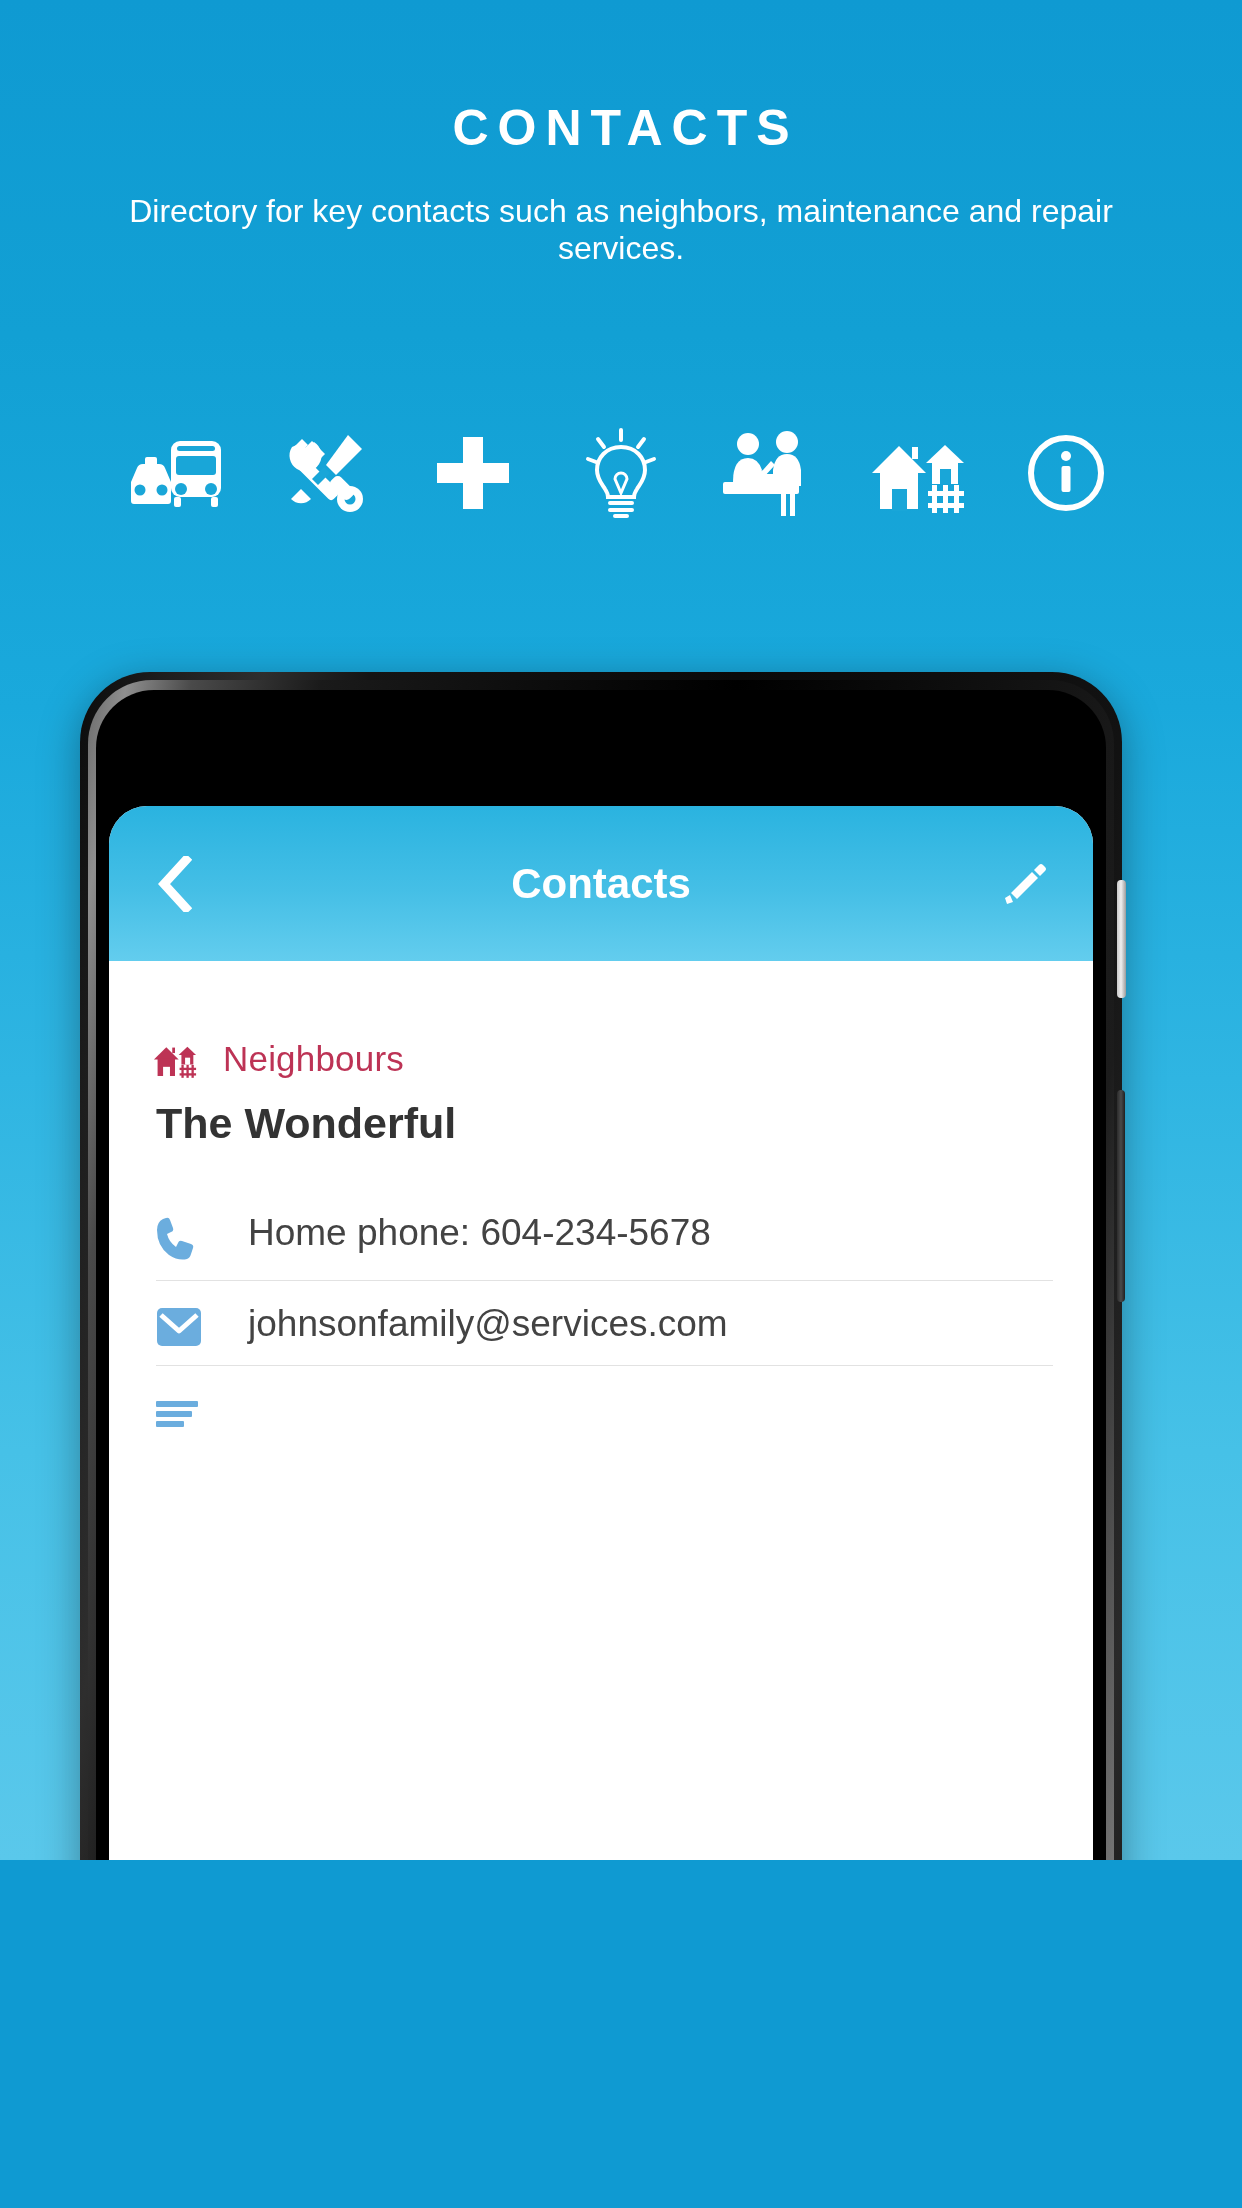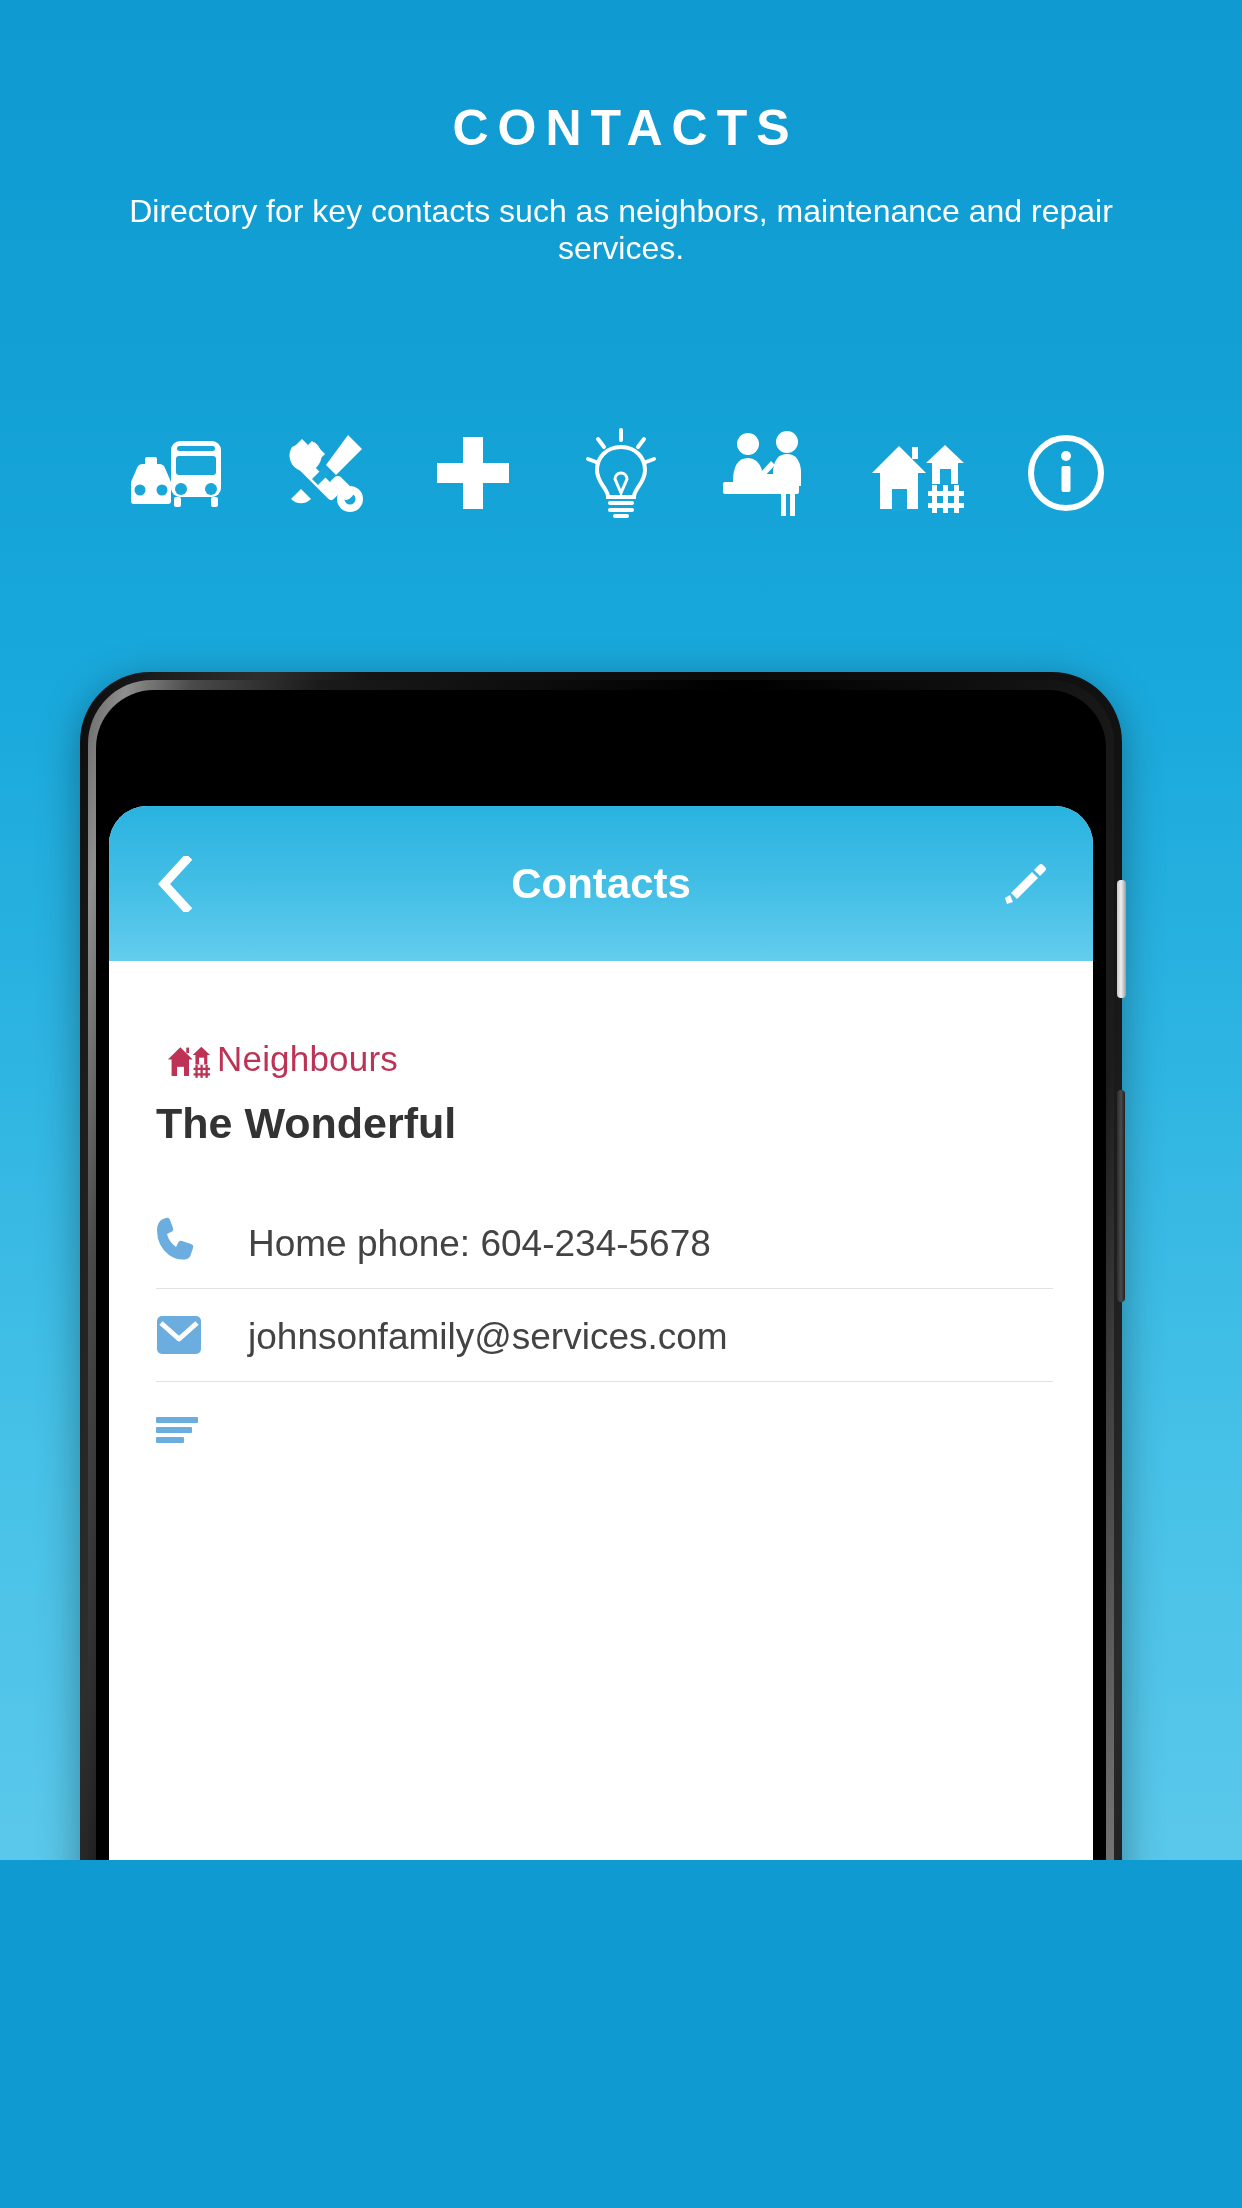--- a/index.html
+++ b/index.html
@@ -241,46 +241,45 @@
 
   .app-body {
     padding: 0 0 0 0;
     background: #ffffff;
     height: 1271px;
   }
 
   .category-row {
     display: flex;
     align-items: center;
-    gap: 6px;
+    gap: 26px;
     padding: 78px 0 0 44px;
-    margin-left: 14px;
   }
   .category-label {
     font-size: 35px;
     color: #bd3355;
     letter-spacing: 0.2px;
   }
   .contact-name {
     padding: 20px 0 0 47px;
     font-size: 43px;
     font-weight: bold;
     color: #333333;
   }
 
   .detail-list {
     margin-top: 42px;
     padding-left: 47px;
     padding-right: 40px;
   }
   .detail-row {
     display: flex;
-    align-items: flex-end;
+    align-items: flex-start;
     gap: 0;
-    padding: 22px 0 26px 0;
+    padding: 22px 0 18px 0;
   }
   .detail-row.with-rule {
     border-bottom: 1px solid #e2e2e2;
   }
   .detail-icon {
     width: 92px;
     flex: 0 0 92px;
     display: flex;
     align-items: flex-start;
     justify-content: flex-start;

